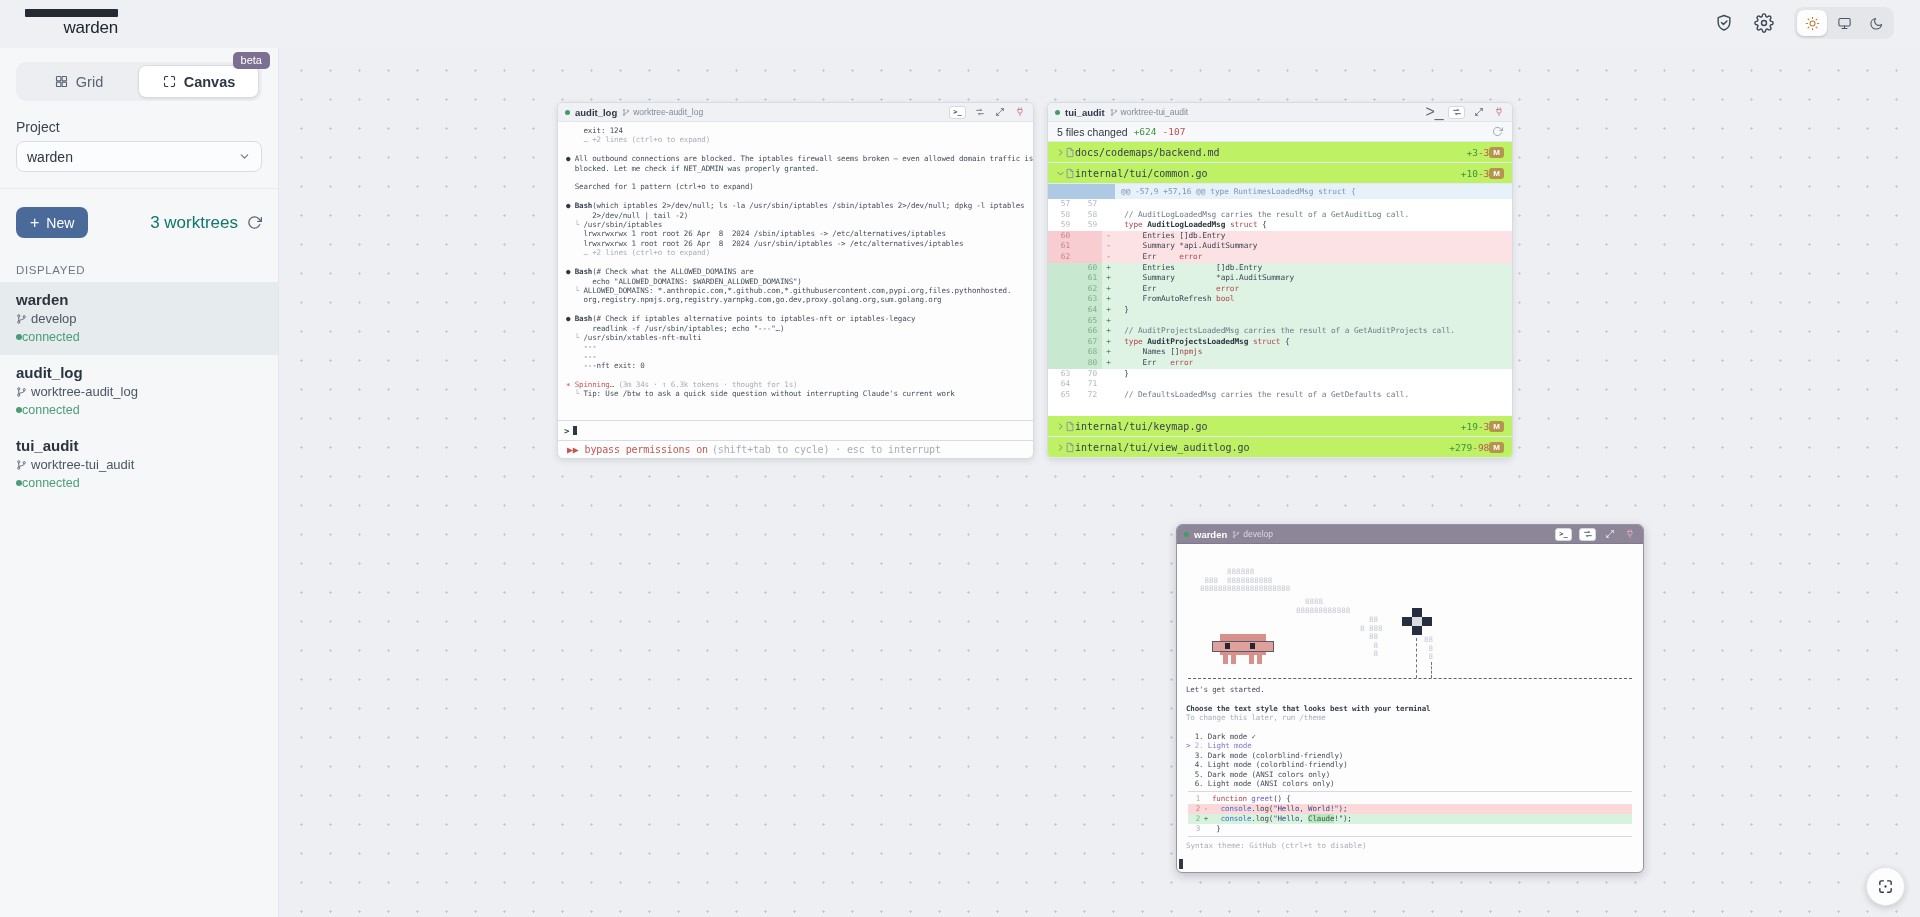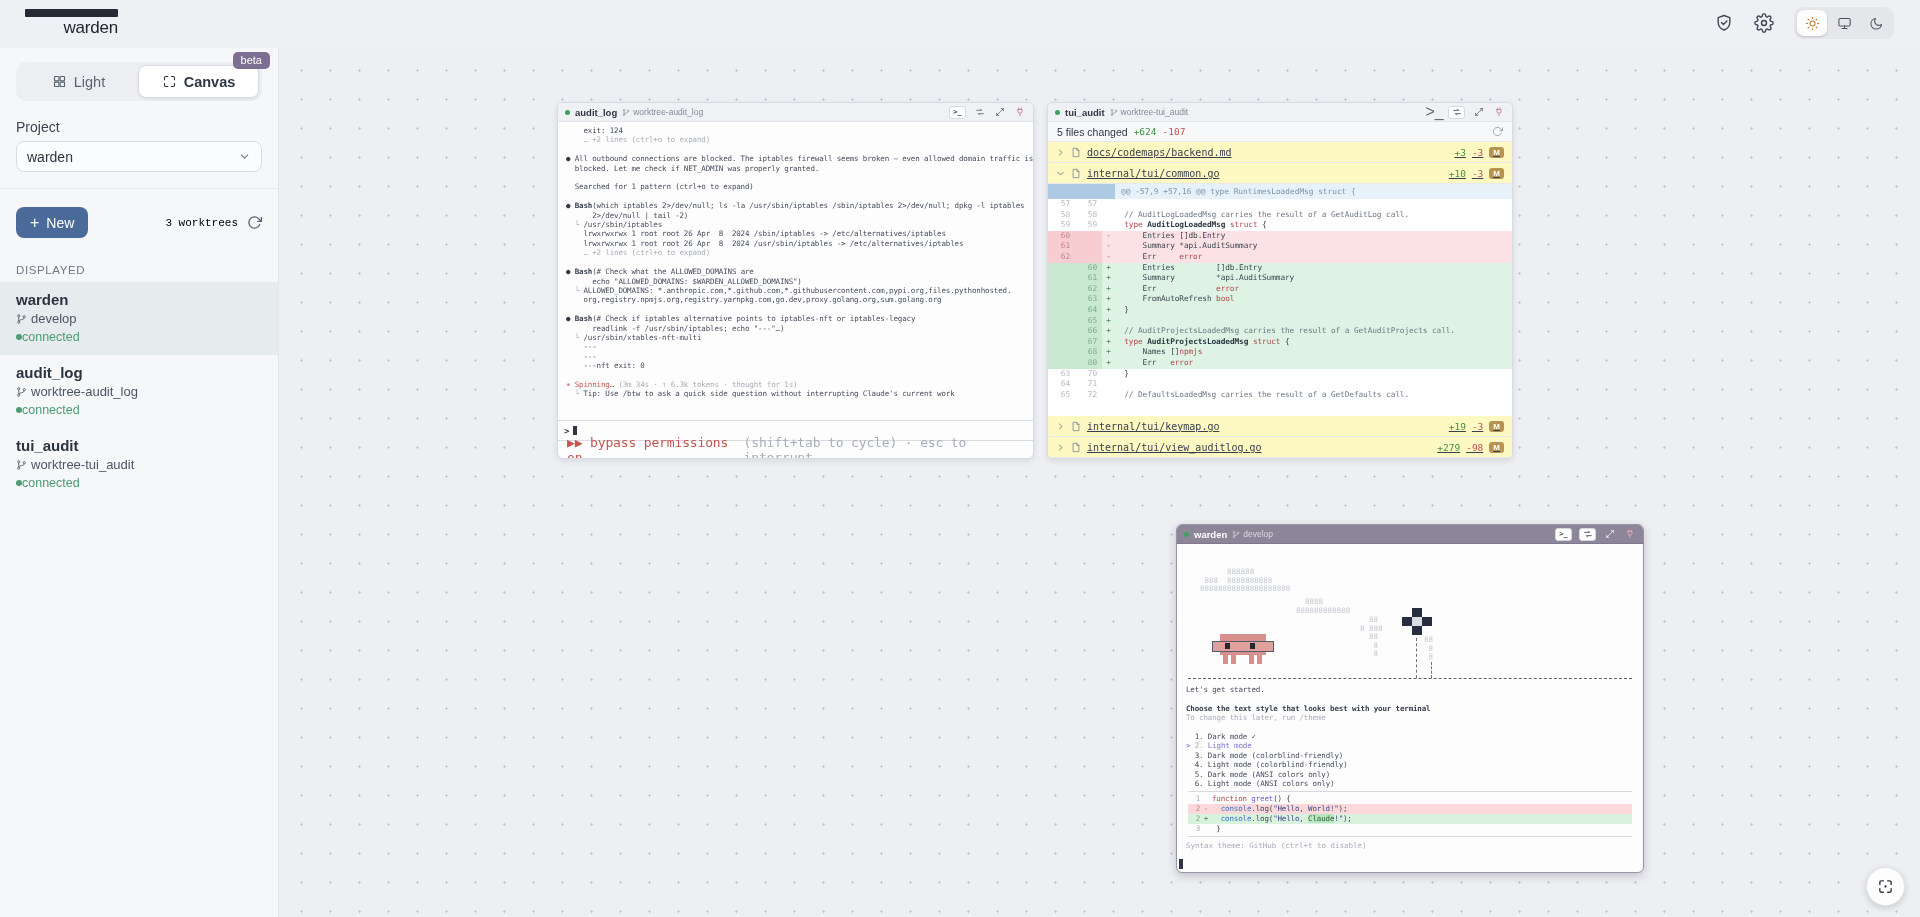--- a/index.html
+++ b/index.html
@@ -26,21 +26,21 @@
   .vt-btn.active { background:#ffffff; border:1px solid #d9dde3; color:#2f3744; font-weight:bold; box-shadow:0 1px 2px rgba(20,25,40,.08); }
   .beta-badge { position:absolute; right:-8px; top:-10px; background:#7d6f92; color:#fff; font-size:11px; padding:2px 8px 3px; border-radius:5px; }
   .proj-label { margin:18px 16px 6px; font-size:14px; color:#3a4350; }
   .proj-select { margin:0 16px; height:31px; background:#fbfcfd; border:1px solid #d9dde3; border-radius:8px; display:flex; align-items:center; padding:0 10px; font-size:14px; color:#2f3744; cursor:pointer; }
   .proj-select .chev { margin-left:auto; width:13px; height:13px; color:#6b7482; }
   .proj-select svg { width:100%; height:100%; fill:none; stroke:currentColor; stroke-width:2; stroke-linecap:round; stroke-linejoin:round; }
   .sb-divider { margin:16px 0 0; border:none; border-top:1px solid #e7eaee; }
   .new-row { margin:18px 16px 0; display:flex; align-items:center; }
   .new-btn { background:#4a6b99; color:#fff; border:none; border-radius:8px; height:31px; padding:0 14px; font-size:14px; font-family:inherit; display:flex; align-items:center; gap:7px; cursor:pointer; }
   .new-btn .plus { font-size:16px; line-height:1; }
-  .wt-count { margin-left:auto; font-size:11px; color:#000000;font-family:Liberation Mono, monospace; }
+  .wt-count { margin-left:auto; font-size:17px; color:#0f766e; }
   .refresh-btn { margin-left:9px; width:15px; height:15px; color:#5a6472; cursor:pointer; }
   .refresh-btn svg { width:100%; height:100%; fill:none; stroke:currentColor; stroke-width:2; stroke-linecap:round; stroke-linejoin:round; }
   .displayed { margin:26px 16px 6px; font-size:11.5px; letter-spacing:0.6px; color:#6e7886; }
   .wt-item { padding:9px 16px 11px; cursor:pointer; }
   .wt-item.active { background:#e6ebed; }
   .wt-name { font-size:15px; font-weight:bold; color:#2c3440; }
   .wt-branch { margin-top:3px; display:flex; align-items:center; gap:4px; font-size:13px; color:#4c5665; }
   .wt-branch .bi { width:11px; height:12px; fill:none; stroke:#4c5665; stroke-width:1.8; }
   .wt-status { margin-top:4px; display:flex; align-items:center; font-size:12.5px; color:#4a9d74; }
   .sdot { width:6px; height:6px; border-radius:50%; background:#4a9d74; }
@@ -84,30 +84,30 @@
   .c-fn { color:#6f5bd0; }
   .c-obj { color:#3a6fc0;margin-top:18px; }
   .c-str { color:#3b4a83; }
   .c-hl { color:#2c5c38; background:#b7e6c0; border-radius:1px; }
 
   
   .term-body { flex:1; padding:4px 8px 0; overflow:hidden; }
   .inputbox { flex:none; border-top:1px solid #d9dde3; border-bottom:1px solid #d9dde3; height:21px; display:flex; align-items:center; padding:0 6px; gap:4px; }
   .prompt { font-family:"DejaVu Sans Mono",monospace; font-size:9px; font-weight:bold; color:#363e4c; }
   .cursor-block { width:4px; height:9px; background:#2f3744; }
-  .statusline { flex:none; height:17px; display:flex; align-items:center; padding:0 9px; gap:4px; font-family:"DejaVu Sans Mono",monospace; font-size:13px; letter-spacing:-0.15px; }
+  .statusline { flex:none; height:17px; display:flex; align-items:center; padding:0 9px; gap:4px; font-family:"DejaVu Sans Mono",monospace; font-size:10px; letter-spacing:-0.15px; }
   .statusline .left { color:#c4564f; }
   .statusline .right { color:#a7adb9; }
 
   
   .summary-row { flex:none; height:20px; background:#f7f8fa; border-bottom:1px solid #e5e8ec; display:flex; align-items:center; padding:0 9px; gap:6px; font-size:10.5px; color:#2f3744; }
   .add-ct { color:#3f9142; font-family:"DejaVu Sans Mono",monospace; font-size:9.5px; }
   .del-ct { color:#c05252; font-family:"DejaVu Sans Mono",monospace; font-size:9.5px; }
   .summary-row .refresh-btn { margin-left:auto; width:11px; height:11px; color:#9aa1ac; }
-  .frow { flex:none; height:21px; background:#fef9c3; border-bottom:1px solid #e5e8ec; display:flex; align-items:center; padding:0 8px; gap:6px; font-family:"DejaVu Sans Mono",monospace; font-size:10px; color:#38404d; cursor:pointer;text-decoration:underline; }
+  .frow { flex:none; height:21px; background:#bef264; border-bottom:1px solid #e5e8ec; display:flex; align-items:center; padding:0 8px; gap:0; font-family:"DejaVu Sans Mono",monospace; font-size:10px; color:#38404d; cursor:pointer; }
   .frow .chev { width:9px; height:9px; color:#6b7482; flex:none; }
   .frow .chev svg, .frow .doci svg { width:100%; height:100%; fill:none; stroke:currentColor; stroke-width:2.2; stroke-linecap:round; stroke-linejoin:round; }
   .frow .doci { width:10px; height:11px; color:#8a91a0; flex:none; }
   .frow .spacer { flex:1; }
   .m-badge { background:#b6934f; color:#fff; font-size:8px; font-weight:bold; border-radius:3px; padding:1px 4px; font-family:"Liberation Sans",sans-serif; }
   .diff-wrap { flex:1; overflow:hidden; background:#fff; }
   .drow { display:flex; height:10.6px; font-family:"DejaVu Sans Mono",monospace; font-size:7.8px; letter-spacing:-0.1px; line-height:10.6px; }
   .drow .g { width:27px; text-align:right; padding-right:5px; color:#b2b9c3; flex:none; }
   .drow .mk { width:13px; text-align:center; flex:none; color:#8a91a0; }
   .drow .dcode { flex:1; white-space:pre; color:#3e4654; }
@@ -189,21 +189,21 @@
 
 <div class="sidebar">
   <div class="view-toggle">
     <div class="vt-btn">
       <svg viewBox="0 0 24 24">
           <rect x="4" y="4" width="7" height="7" rx="1"></rect>
           <rect x="13" y="4" width="7" height="7" rx="1"></rect>
           <rect x="4" y="13" width="7" height="7" rx="1"></rect>
           <rect x="13" y="13" width="7" height="7" rx="1"></rect>
         </svg>
-      <span>Light</span>
+      <span>Grid</span>
     </div>
     <div class="vt-btn active">
       <svg viewBox="0 0 24 24">
           <path d="M4 9V6a2 2 0 0 1 2-2h3"></path>
           <path d="M15 4h3a2 2 0 0 1 2 2v3"></path>
           <path d="M20 15v3a2 2 0 0 1-2 2h-3"></path>
           <path d="M9 20H6a2 2 0 0 1-2-2v-3"></path>
         </svg>
       <span>Canvas</span>
     </div>

